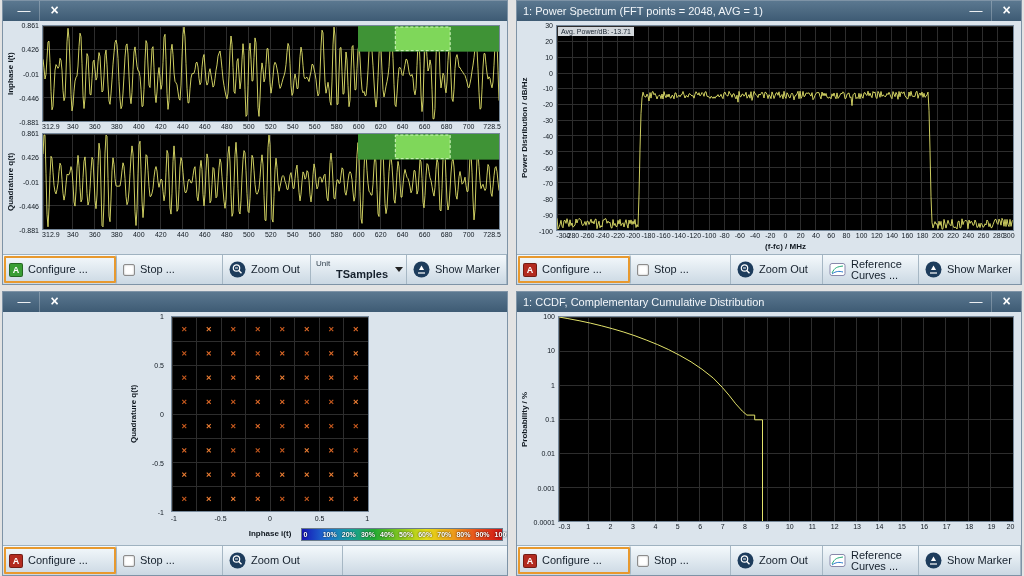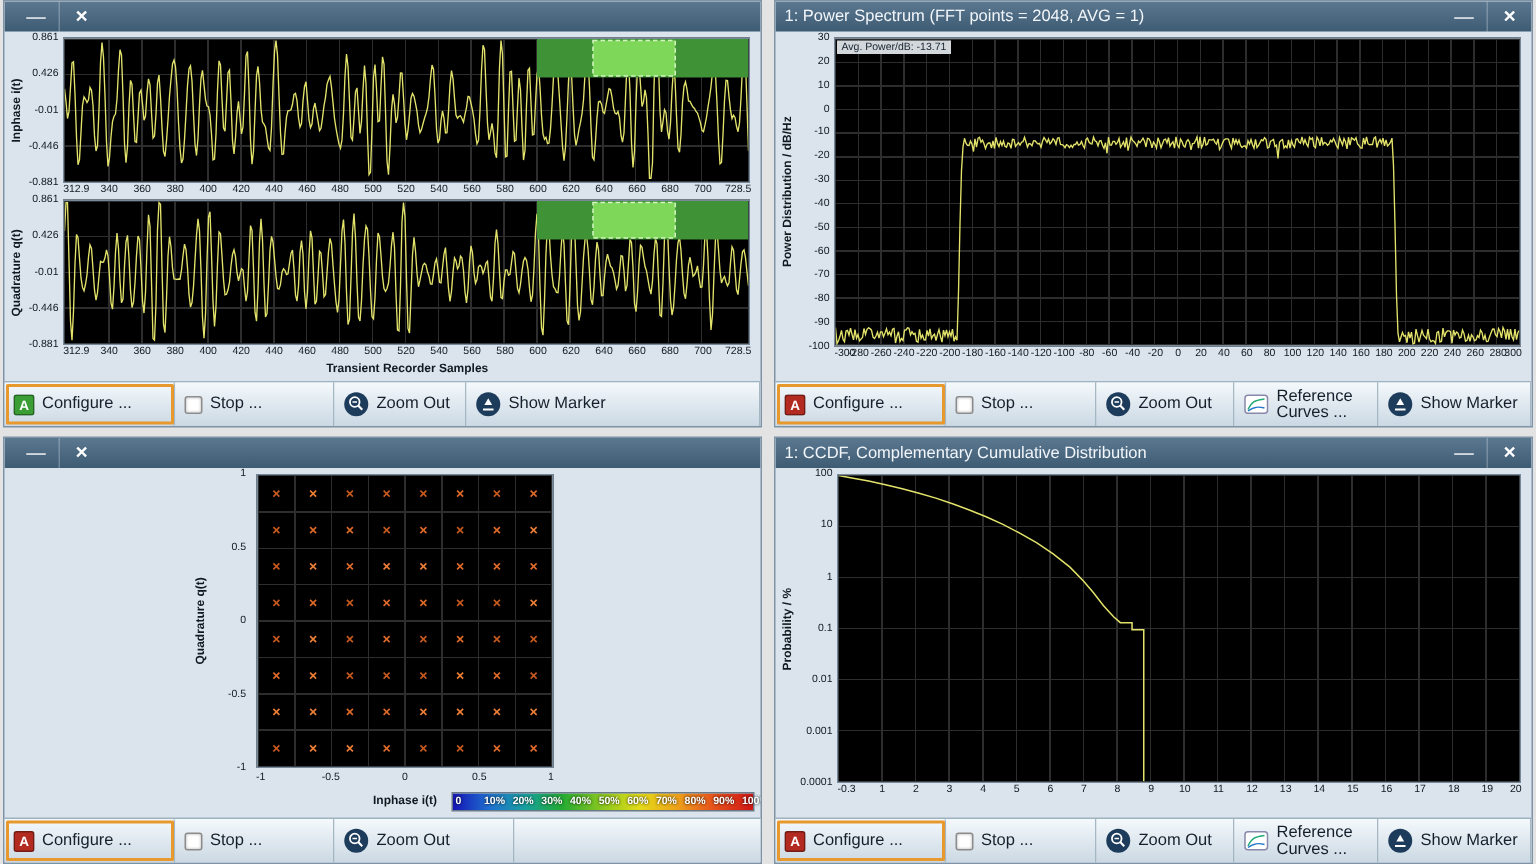--- a/index.html
+++ b/index.html
@@ -174,40 +174,46 @@
           <span style="left: 59.4562%;">560</span>
           <span style="left: 64.2685%;">580</span>
           <span style="left: 69.0808%;">600</span>
           <span style="left: 73.8932%;">620</span>
           <span style="left: 78.7055%;">640</span>
           <span style="left: 83.5178%;">660</span>
           <span style="left: 88.3301%;">680</span>
           <span style="left: 93.1424%;">700</span>
           <span style="left: 100%; transform: translateX(-95%);">728.5</span>
         </div>
-      <div class="xlabel" style="margin-left:38px">Transient Recorder Samples</div>
     </div>
     <div class="toolbar">
       <button class="tbtn focus" style="width:114px">
         <span class="ico-a" style="background: rgb(58, 158, 53);">A</span>
         <span class="lbl">Configure ...</span>
       </button>
       <button class="tbtn" style="width:106px">
         <span class="ico-stop"></span>
         <span class="lbl">Stop ...</span>
       </button>
       <button class="tbtn" style="width:88px">
         <svg class="ico-round" viewBox="0 0 17 17">
             <circle cx="8.5" cy="8.5" r="8" fill="#1d3c5c"></circle>
             <circle cx="7.5" cy="7" r="3.2" fill="none" stroke="#fff" stroke-width="1.2"></circle>
             <line x1="9.8" y1="9.4" x2="12.5" y2="12.2" stroke="#fff" stroke-width="1.4"></line>
             <line x1="6" y1="7" x2="9" y2="7" stroke="#fff" stroke-width="1"></line>
           </svg>
         <span class="lbl">Zoom Out</span>
       </button>
+      <div class="tbtn unit" style="width:96px">
+        <div class="unit-box">
+          <span class="unit-cap">Unit</span>
+          <span class="unit-val">TSamples</span>
+        </div>
+        <span class="dd"></span>
+      </div>
       <button class="tbtn" style="flex:1">
         <svg class="ico-round" viewBox="0 0 17 17">
             <circle cx="8.5" cy="8.5" r="8" fill="#1d3c5c"></circle>
             <path d="M5 12h7" stroke="#fff" stroke-width="1.2"></path>
             <path d="M8.5 4.5l2.6 4.5h-5.2z" fill="#fff"></path>
           </svg>
         <span class="lbl">Show Marker</span>
       </button>
     </div>
   </div>
@@ -315,20 +321,21 @@
           <span style="left: 73.3333%;">140</span>
           <span style="left: 76.6667%;">160</span>
           <span style="left: 80%;">180</span>
           <span style="left: 83.3333%;">200</span>
           <span style="left: 86.6667%;">220</span>
           <span style="left: 90%;">240</span>
           <span style="left: 93.3333%;">260</span>
           <span style="left: 96.6667%;">280</span>
           <span style="left: 100%; transform: translateX(-95%);">300</span>
         </div>
+      <div class="xlabel" style="margin-left:38px">(f-fc) / MHz</div>
     </div>
     <div class="toolbar">
       <button class="tbtn focus" style="width:114px">
         <span class="ico-a" style="background: rgb(179, 43, 32);">A</span>
         <span class="lbl">Configure ...</span>
       </button>
       <button class="tbtn" style="width:100px">
         <span class="ico-stop"></span>
         <span class="lbl">Stop ...</span>
       </button>

